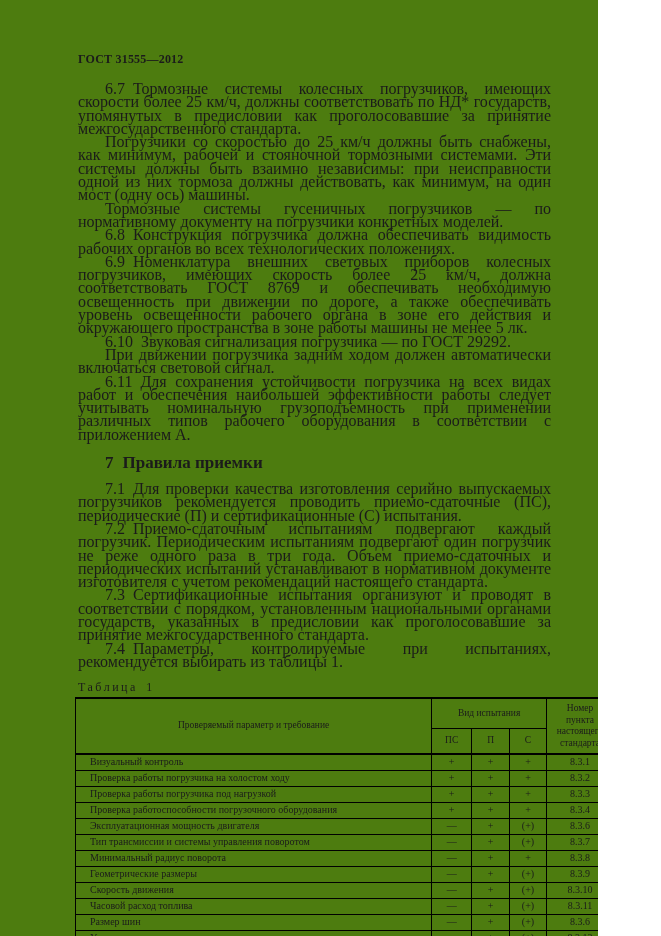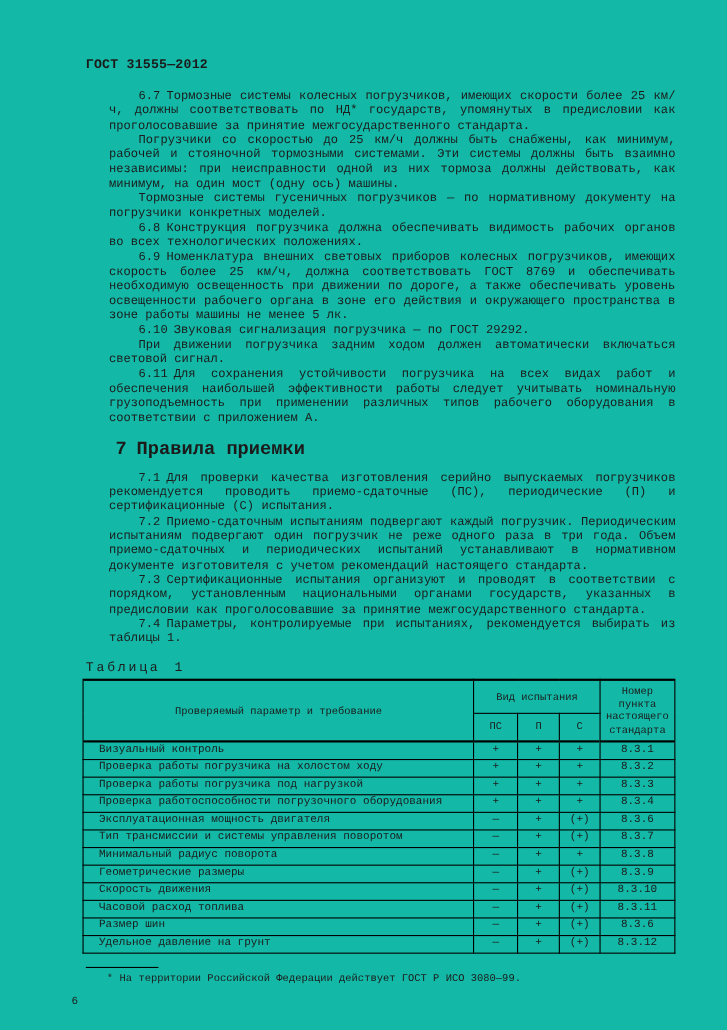--- a/index.html
+++ b/index.html
@@ -1,39 +1,38 @@
 <!DOCTYPE html>
 <html lang="ru"><head>
 <meta charset="utf-8">
 <style>
   * { margin: 0; padding: 0; box-sizing: border-box; }
   html, body { background: #ffffff; }
   .page {
     position: relative;
-    width: 661px;
+    width: 598px;
     height: 936px;
-    background: #14b8a6;
+    background: #4d7c0f;
     color: #1b1b1b;
-    font-family: Liberation Mono, monospace;
+    font-family: Liberation Serif, serif;
     padding: 52px 47px 0 78px;
     overflow: hidden;
   }
   .designation {
     font-size: 12px;
     font-weight: bold;
     line-height: 14px;
     margin-bottom: 16px;
     letter-spacing: 0.2px;
   }
   .body-text p {
-    font-size: 11px;
+    font-size: 16px;
     line-height: 13.3px;
     text-align: justify;
     text-indent: 27px;
-    margin-left: 21px;
   }
   h2.section-heading {
     font-size: 17px;
     font-weight: bold;
     line-height: 16px;
     margin: 14px 0 11px 27px;
   }
   h2.section-heading .h-num { margin-right: 9px; }
   .table-label {
     font-size: 12px;

